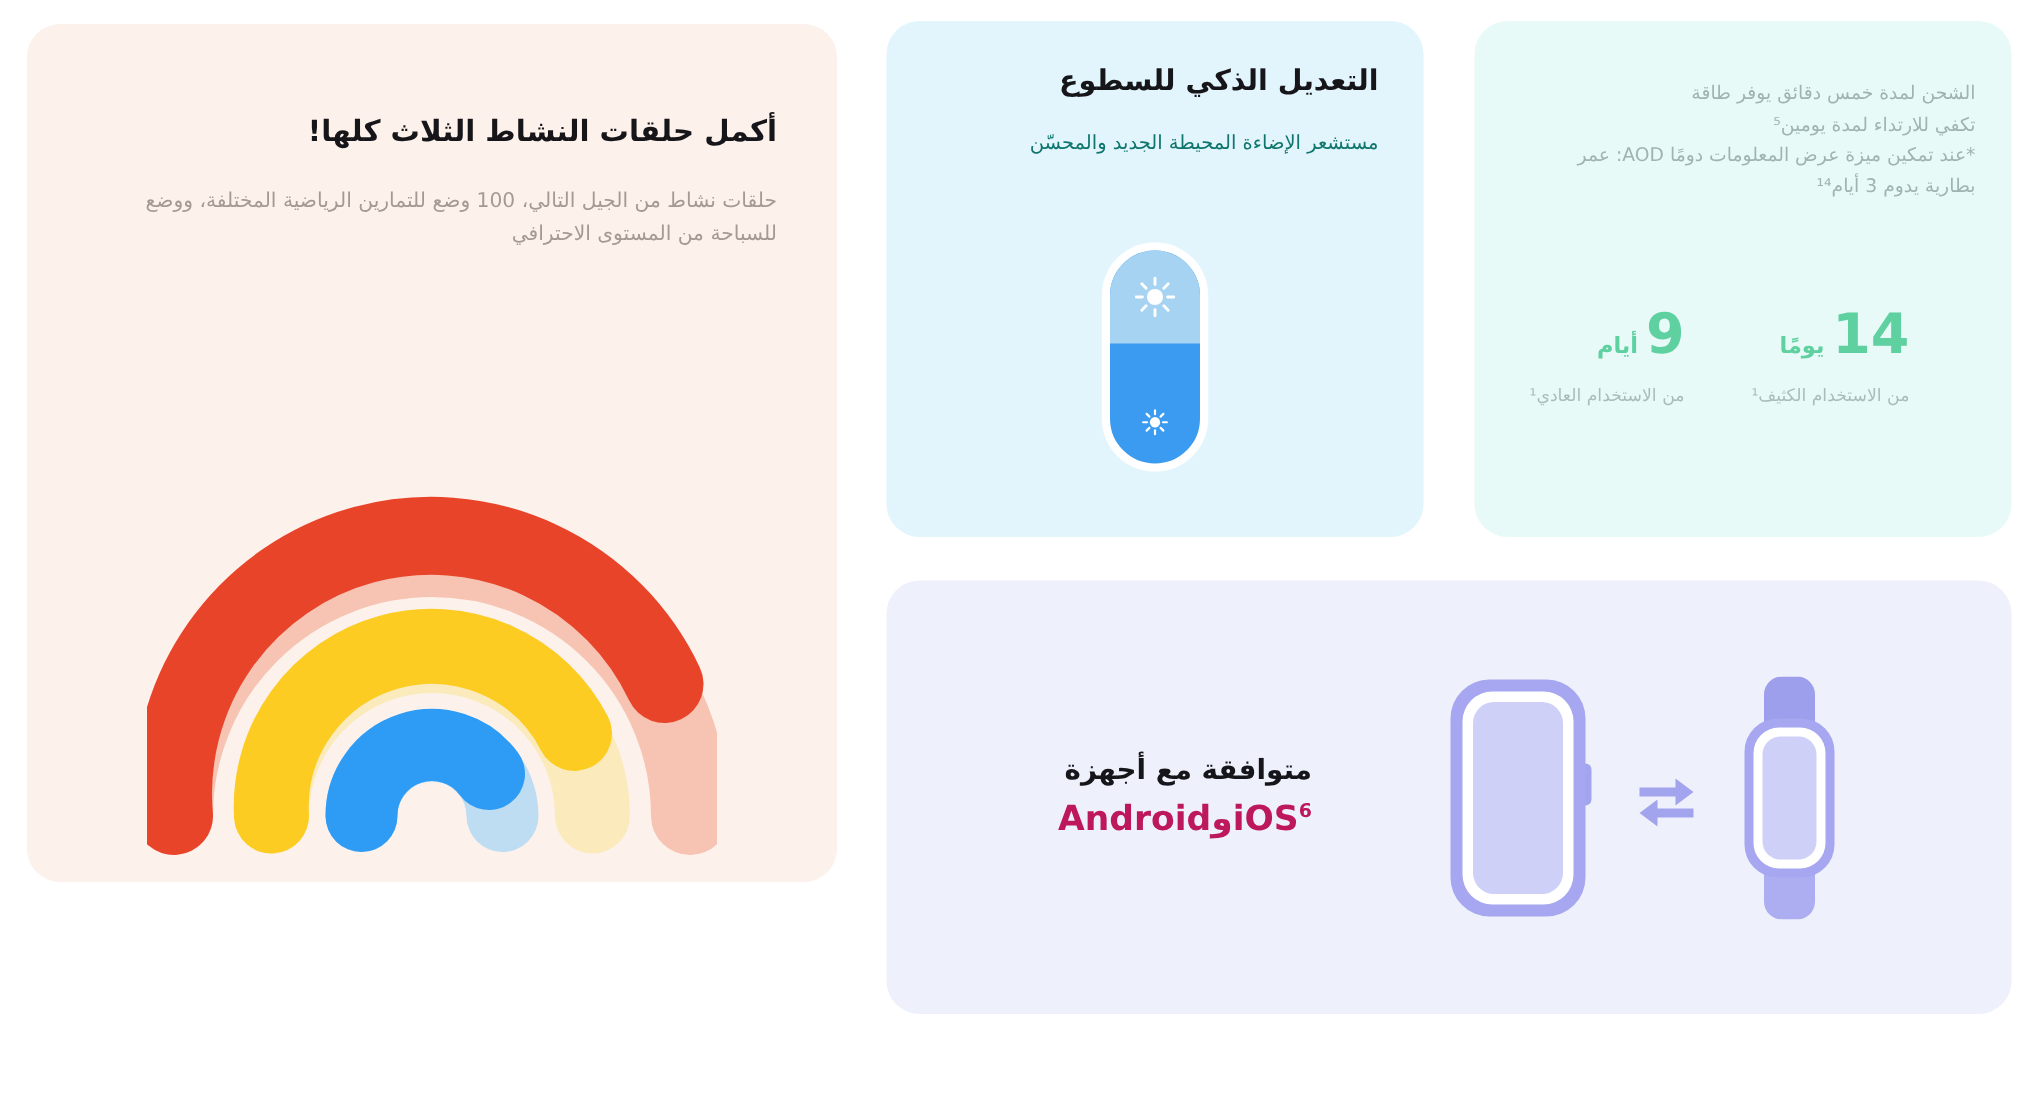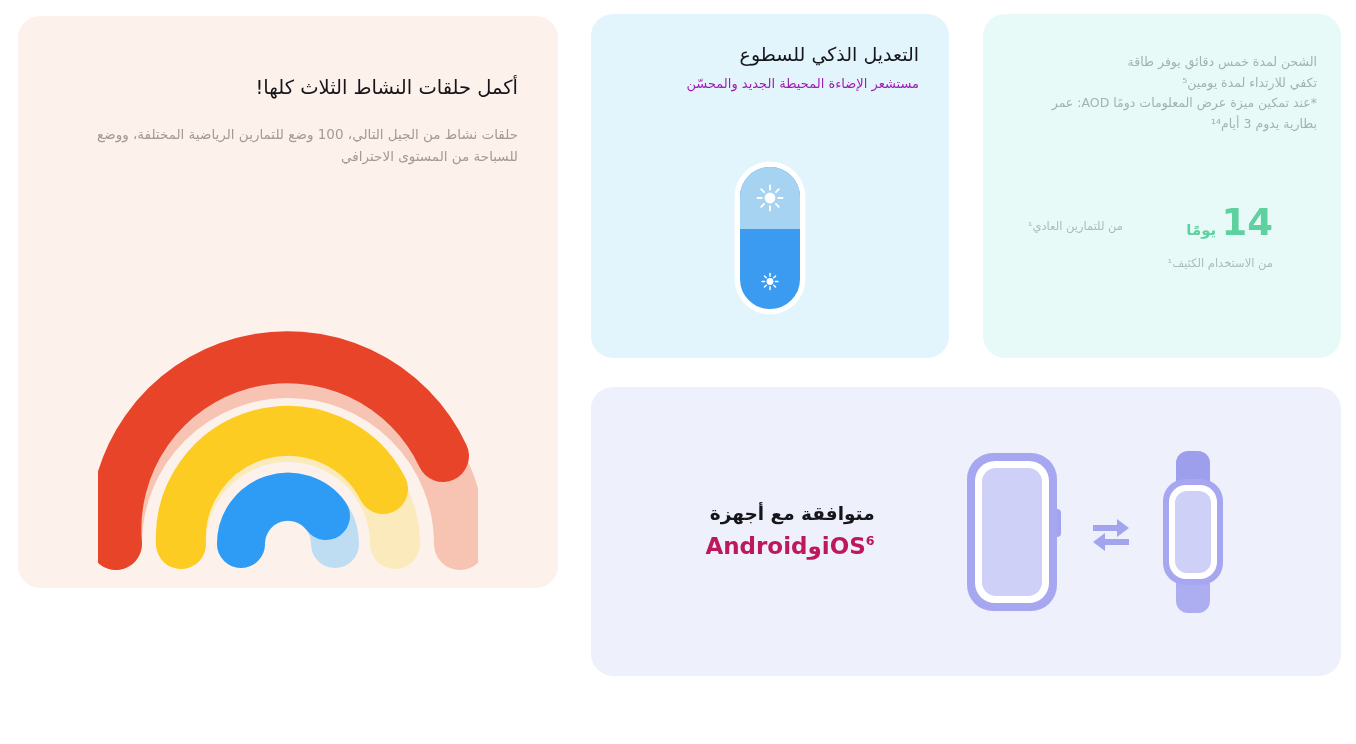--- a/index.html
+++ b/index.html
@@ -10,34 +10,34 @@
     overflow:hidden;
   }
   .stage{position:relative;width:1356px;height:744px;}
 
   .card{position:absolute;border-radius:22px;overflow:hidden;box-sizing:border-box;}
 
   
   #card-rings{left:18px;top:16px;width:540px;height:572px;}
   #card-rings .head{padding:58px 40px 0 40px;text-align:right;}
   .card-title{
-    font-size:19.5px;font-weight:400;color:#16161a;line-height:1.45;margin:0;
+    font-size:19.5px;font-weight:700;color:#16161a;line-height:1.45;margin:0;
   }
   .card-sub{
     font-size:13.5px;color:#9a9089;line-height:1.62;margin:18px 0 0 0;font-weight:400;
   }
   #card-rings .card-sub{margin-top:22px;color:#a59a93;}
 
   .rings-wrap{position:absolute;left:0;right:0;top:228px;display:flex;justify-content:center;}
 
   
   #card-bright{left:591px;top:14px;width:358px;height:344px;}
   #card-bright .head{padding:26px 30px 0 30px;text-align:right;}
   #card-bright .card-title{font-size:19px;line-height:1.5;}
-  #card-bright .card-sub{font-size:13px;color:#a21caf;line-height:1.62;margin-top:4px;}
+  #card-bright .card-sub{font-size:13px;color:#0f766e;line-height:1.62;margin-top:16px;}
 
   .slider-wrap{position:absolute;left:0;right:0;top:148px;display:flex;justify-content:center;}
   .slider{
     width:70px;height:152px;border-radius:35px;
     background:#3b9bf0;
     border:5px solid #ffffff;
     box-sizing:border-box;
     position:relative;overflow:hidden;
     box-shadow:0 0 0 0.5px rgba(255,255,255,.9);
   }
@@ -188,21 +188,25 @@
 
     <div class="stats">
       <div class="stat">
         <div class="big">
           <span class="num">14</span>
           <span>يومًا</span>
         </div>
         <div class="cap">من الاستخدام الكثيف¹</div>
       </div>
       <div class="stat">
-        <div class="cap">من للتمارين العادي¹</div>
+        <div class="big">
+          <span class="num">9</span>
+          <span>أيام</span>
+        </div>
+        <div class="cap">من الاستخدام العادي¹</div>
       </div>
     </div>
 
   </section>
 
   <section class="card" id="card-compat" style="background:#EEF0FC;">
     <div class="compat-inner">
       <div class="compat-text">
         <div class="l1">متوافقة مع أجهزة</div>
         <div class="l2" dir="ltr">

